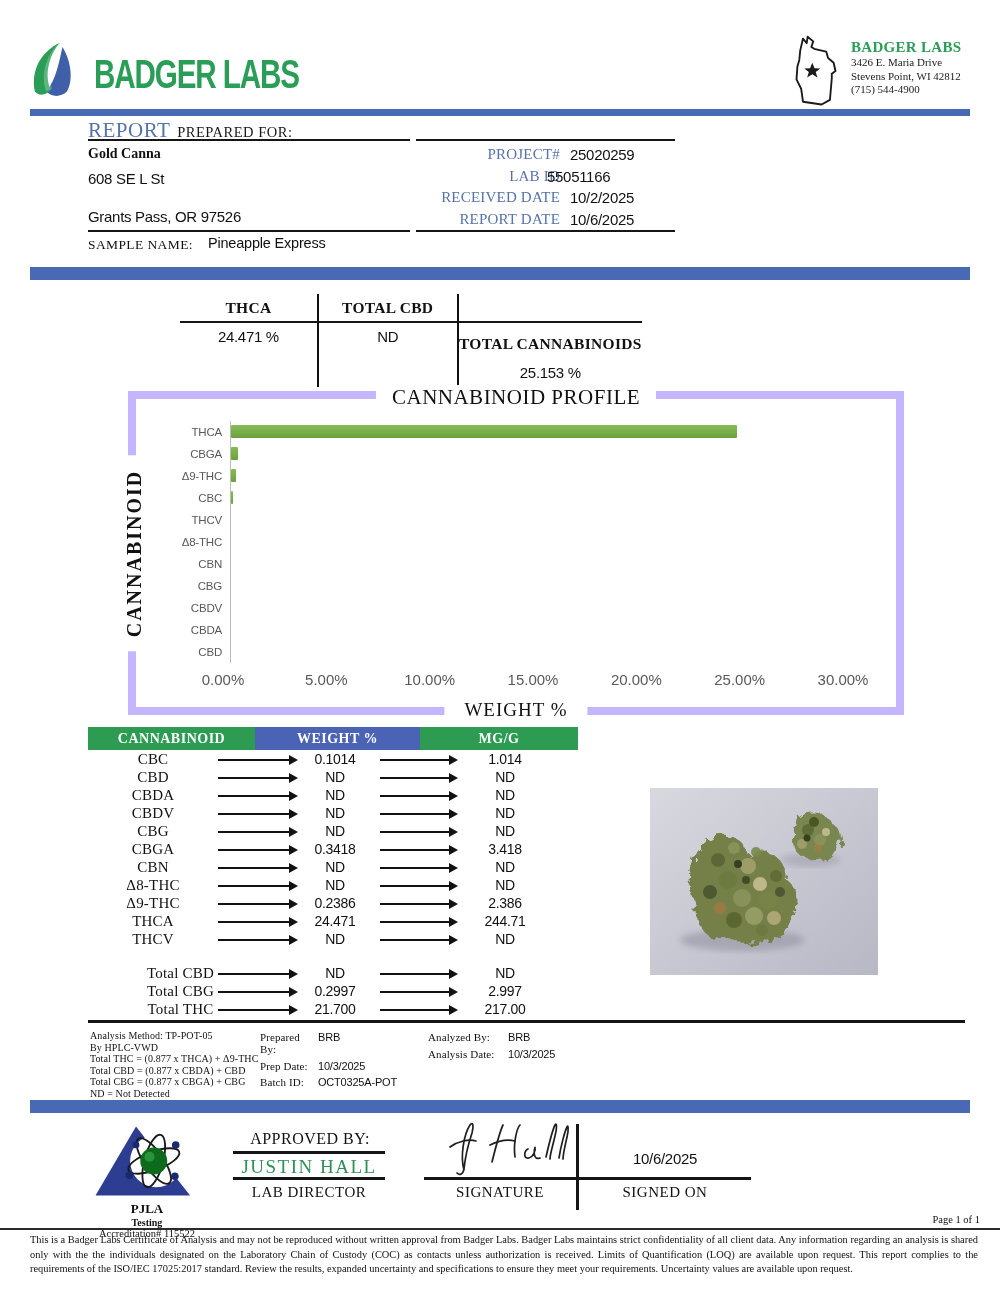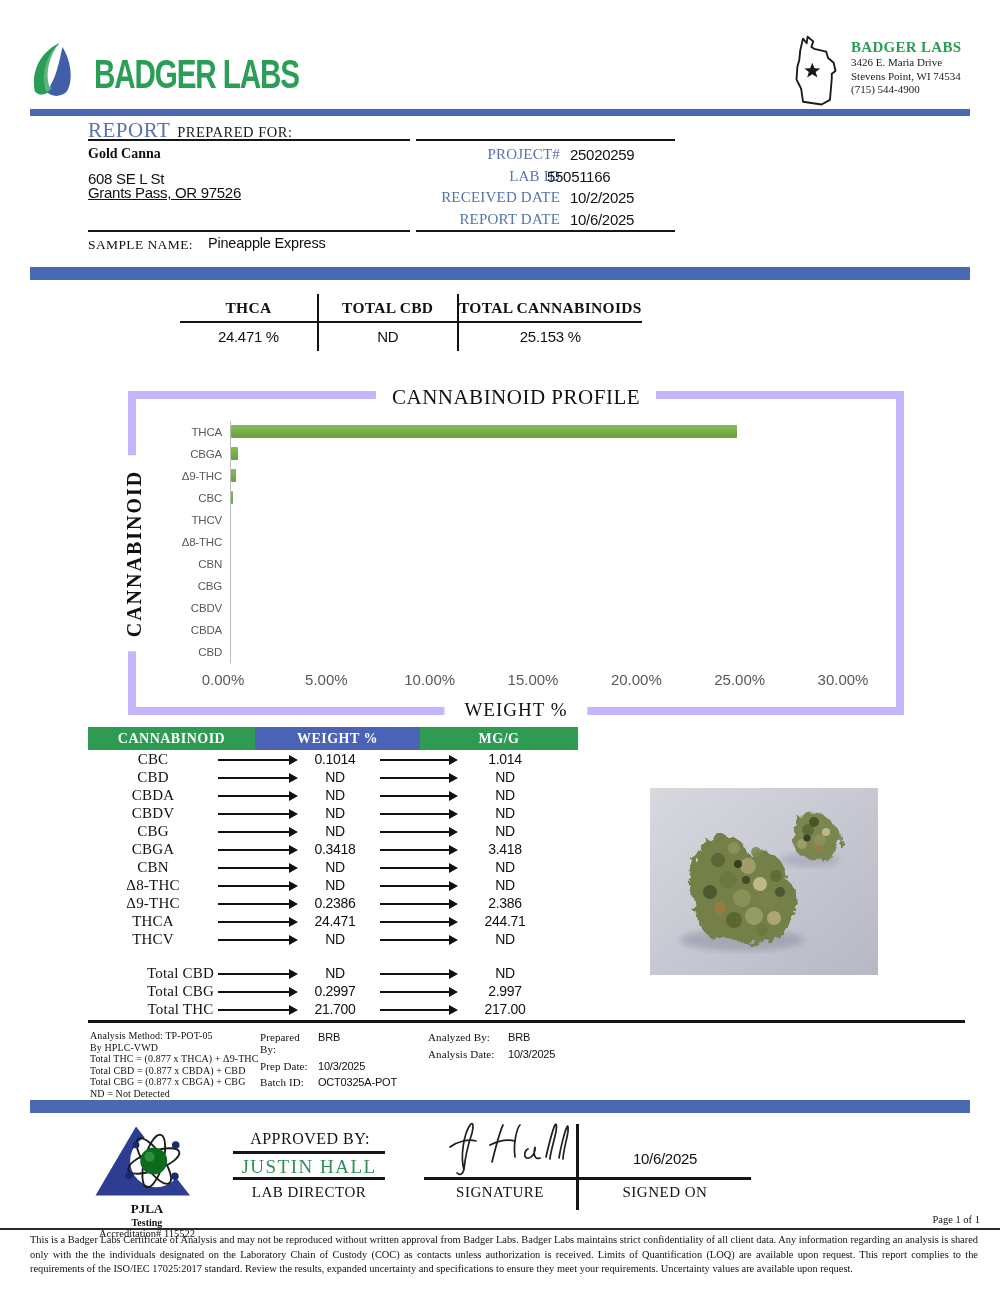--- a/index.html
+++ b/index.html
@@ -98,37 +98,37 @@
 
 
   <div class="abs" style="left:788px;top:33px;display:flex;">
     <svg width="56" height="78" viewBox="0 0 60 84">
       <path d="M13,19 L16,6 L20,11 L21,4 L27,9 L25,15 L28,17 L41,20 L43,27 L49,32 L51,41 L47,44 L47,49 L45,72 L36,77 L16,74 L14,60 L9,50 L10,36 L12,29 Z" fill="#ffffff" stroke="#1a1a1a" stroke-width="2" stroke-linejoin="round"></path>
       <polygon points="26,32 28.4,38 34.6,38.2 29.7,42 31.5,48 26,44.5 20.5,48 22.3,42 17.4,38.2 23.6,38" fill="#1a1a1a"></polygon>
     </svg>
     <div style="margin-left:7px;padding-top:6px;">
       <div class="ws-name">BADGER LABS</div>
       <div class="ws-addr">3426 E. Maria Drive</div>
-      <div class="ws-addr">Stevens Point, WI 74534</div>
+      <div class="ws-addr">Stevens Point, WI 42812</div>
       <div class="ws-addr">(715) 544-4900</div>
     </div>
   </div>
 
   <div class="abs rule" style="left:30px;top:109px;width:940px;height:7px;"></div>
 
   <div class="abs" style="left:88px;top:118px;display:flex;align-items:baseline;gap:7px;">
     <span class="rep-em">REPORT</span>
     <span class="rep-rest">PREPARED FOR:</span>
   </div>
   <div class="abs blk" style="left:88px;top:139px;width:322px;height:2px;"></div>
   <div class="abs blk" style="left:416px;top:139px;width:259px;height:2px;"></div>
 
   <div class="abs client-name" style="left:88px;top:146px;">Gold Canna</div>
   <div class="abs addr sans" style="left:88px;top:170px;">608 SE L St</div>
-  <div class="abs addr sans" style="left:88px;top:184px;text-decoration:underline;">Grants Pass, OR 97526</div>
+  <div class="abs addr sans" style="left:88px;top:208px;">Grants Pass, OR 97526</div>
 
   <div id="report-fields">
       <div class="abs fld-label" style="left: 300px; top: 146px; width: 260px;">PROJECT#</div>
       <div class="abs fld-value sans" style="left: 570px; top: 146px;">25020259</div>
       <div class="abs fld-label" style="left: 300px; top: 167.5px; width: 260px;">LAB ID</div>
       <div class="abs fld-value sans" style="left: 547px; top: 167.5px;">55051166</div>
       <div class="abs fld-label" style="left: 300px; top: 189px; width: 260px;">RECEIVED DATE</div>
       <div class="abs fld-value sans" style="left: 570px; top: 189px;">10/2/2025</div>
       <div class="abs fld-label" style="left: 300px; top: 210.5px; width: 260px;">REPORT DATE</div>
       <div class="abs fld-value sans" style="left: 570px; top: 210.5px;">10/6/2025</div>
@@ -145,21 +145,21 @@
   <div class="abs" style="left:180px;top:294px;width:462px;">
     <div id="summary-cols">
         <div class="sum-col dv" style="width: 138px;">
           <div class="sum-head">THCA</div>
           <div class="sum-val">24.471 %</div>
         </div>
         <div class="sum-col dv" style="width: 139px;">
           <div class="sum-head">TOTAL CBD</div>
           <div class="sum-val">ND</div>
         </div>
-        <div class="sum-col" style="width: 185px;">
+        <div class="sum-col" style="width: 185px; margin-top: 36px;">
           <div class="sum-head">TOTAL CANNABINOIDS</div>
           <div class="sum-val">25.153 %</div>
         </div>
       </div>
     <div class="abs blk" style="left:0;top:27px;width:462px;height:2px;"></div>
   </div>
 
   <div id="chart-frame" class="abs" style="left:128px;top:391px;width:760px;height:308px;">
     <span class="abs c-title">CANNABINOID PROFILE</span>
     <div class="abs c-ywrap">

